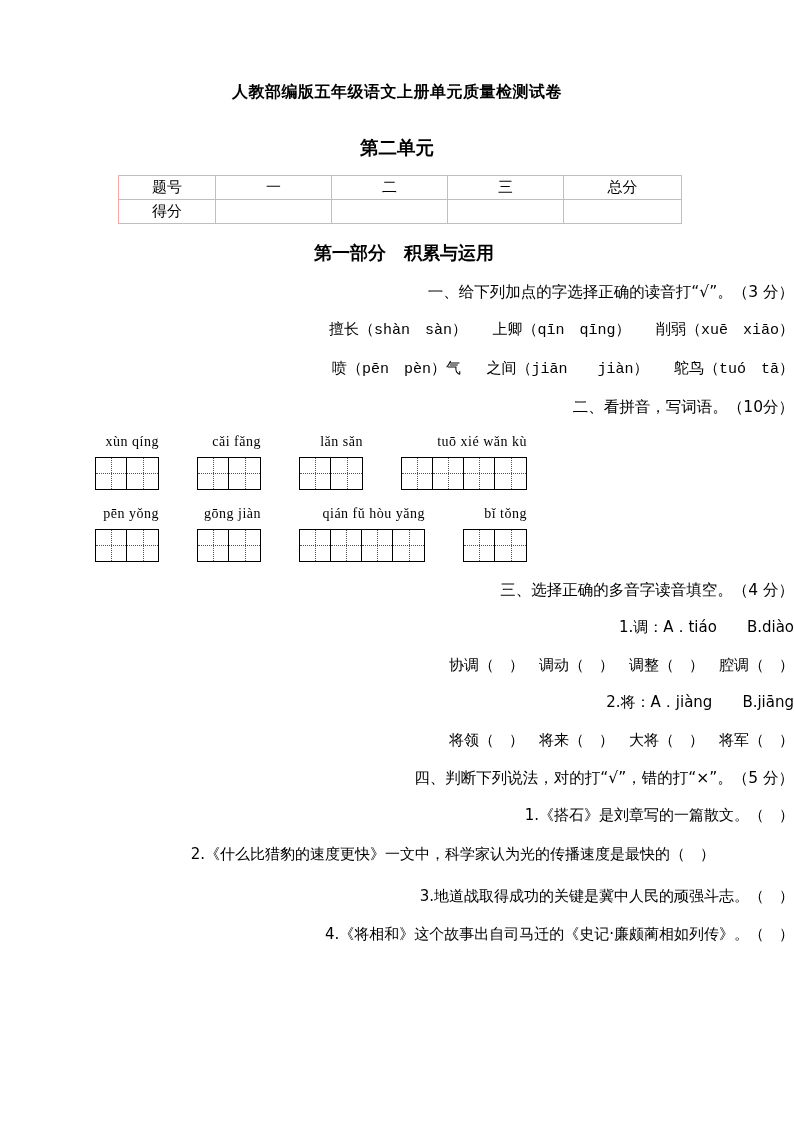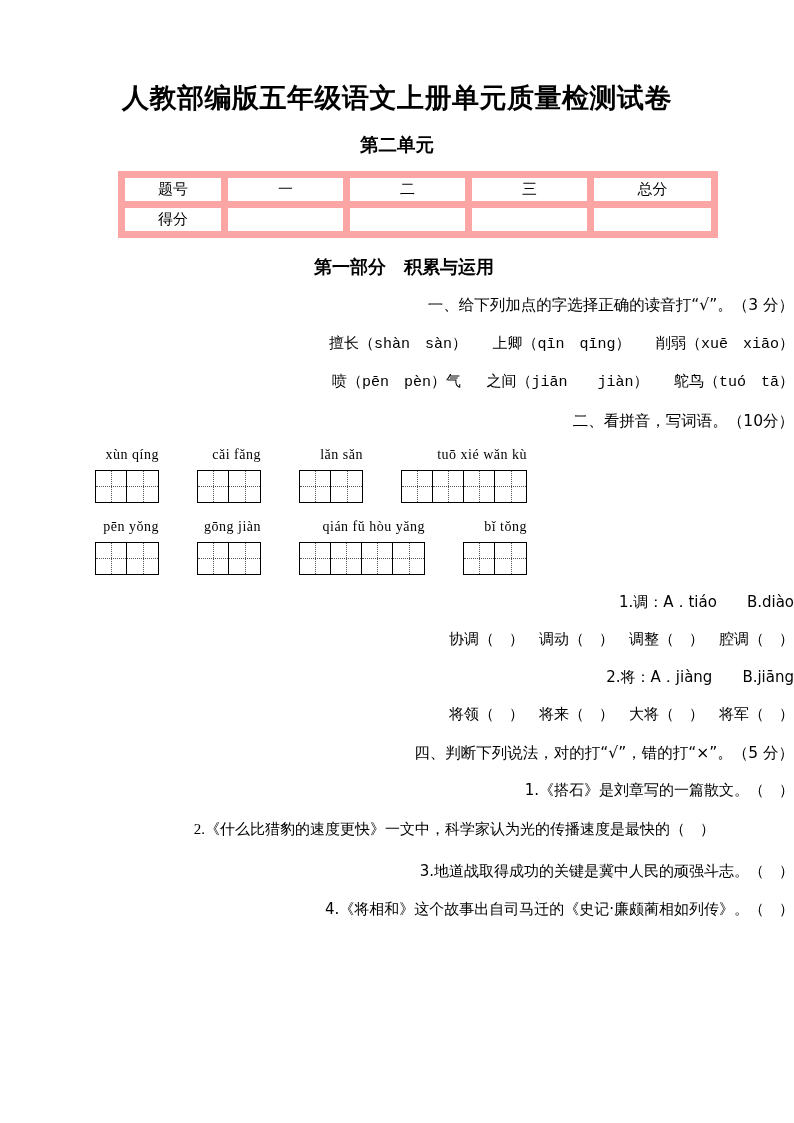--- a/index.html
+++ b/index.html
@@ -20,32 +20,32 @@
     width: 794px;
     height: 1123px;
     padding: 0;
   }
 
   
   .doc-title {
     text-align: center;
     font-family: "DejaVu Sans", "Liberation Sans", sans-serif;
     font-weight: bold;
-    font-size: 27px;
+    font-size: 16px;
     letter-spacing: 0.5px;
     margin: 0;
     padding-top: 82px;
     line-height: 1.2;
   }
   .doc-subtitle {
     text-align: center;
     font-family: "DejaVu Sans", "Liberation Sans", sans-serif;
     font-weight: bold;
     font-size: 18.5px;
-    margin: 0;
+    margin: 16px;
     padding-top: 20px;
     line-height: 1.2;
   }
   .exam-meta {
     text-align: center;
     font-size: 14.5px;
     margin: 0;
     padding-top: 16px;
     line-height: 1.2;
   }
@@ -54,21 +54,21 @@
   .score-table-wrap {
     margin: 14px auto 0 auto;
     width: 558px;
   }
   table.score-table {
     border-collapse: collapse;
     width: 558px;
     table-layout: fixed;
   }
   table.score-table td {
-    border: 7px solid #fca5a5;
+    border: 1px solid #fca5a5;
     height: 23px;
     text-align: center;
     vertical-align: middle;
     font-size: 15px;
     font-family: "DejaVu Sans", "Liberation Sans", sans-serif;
     padding: 0;
   }
   table.score-table td.label-col { width: 96px; }
   table.score-table td.num-col  { width: 115px; }
   table.score-table td.total-col { width: 117px; }
@@ -104,21 +104,20 @@
     padding-top: 18px;
     padding-left: 7px;
     line-height: 1.3;
     white-space: nowrap;
   }
   .q-line.wrap {
     white-space: normal;
     width: 620px;
     line-height: 1.95;
     padding-top: 14px;
-    font-family: Liberation Serif, serif;
   }
   .han { font-family: "DejaVu Sans", "Liberation Sans", sans-serif; }
   .py  { font-family: Liberation Mono, monospace; }
   .sp-sm { display: inline-block; width: 18px; }
 
   
   .grid-row {
     display: flex;
     align-items: flex-end;
     padding-left: 7px;
@@ -276,20 +275,21 @@
       </div>
       <div class="grid-group">
         <div class="grid-pinyin">bǐ tǒng</div>
         <div class="grid-boxes">
           <div class="grid-cell"></div>
           <div class="grid-cell"></div>
         </div>
       </div>
     </div>
 
+    <div class="q-heading">三、选择正确的多音字读音填空。（4 分）</div>
     <div class="q-line han">1.调：A．tiáo　　B.diào</div>
     <div class="q-line han">协调（　）　调动（　）　调整（　）　腔调（　）</div>
     <div class="q-line han">2.将：A．jiàng　　B.jiāng</div>
     <div class="q-line han">将领（　）　将来（　）　大将（　）　将军（　）</div>
 
     <div class="q-heading">四、判断下列说法，对的打“√”，错的打“×”。（5 分）</div>
     <div class="q-line han">1.《搭石》是刘章写的一篇散文。（　）</div>
     <div class="q-line wrap han">2.《什么比猎豹的速度更快》一文中，科学家认为光的传播速度是最快的（　）</div>
     <div class="q-line han">3.地道战取得成功的关键是冀中人民的顽强斗志。（　）</div>
     <div class="q-line han">4.《将相和》这个故事出自司马迁的《史记·廉颇蔺相如列传》。（　）</div>

